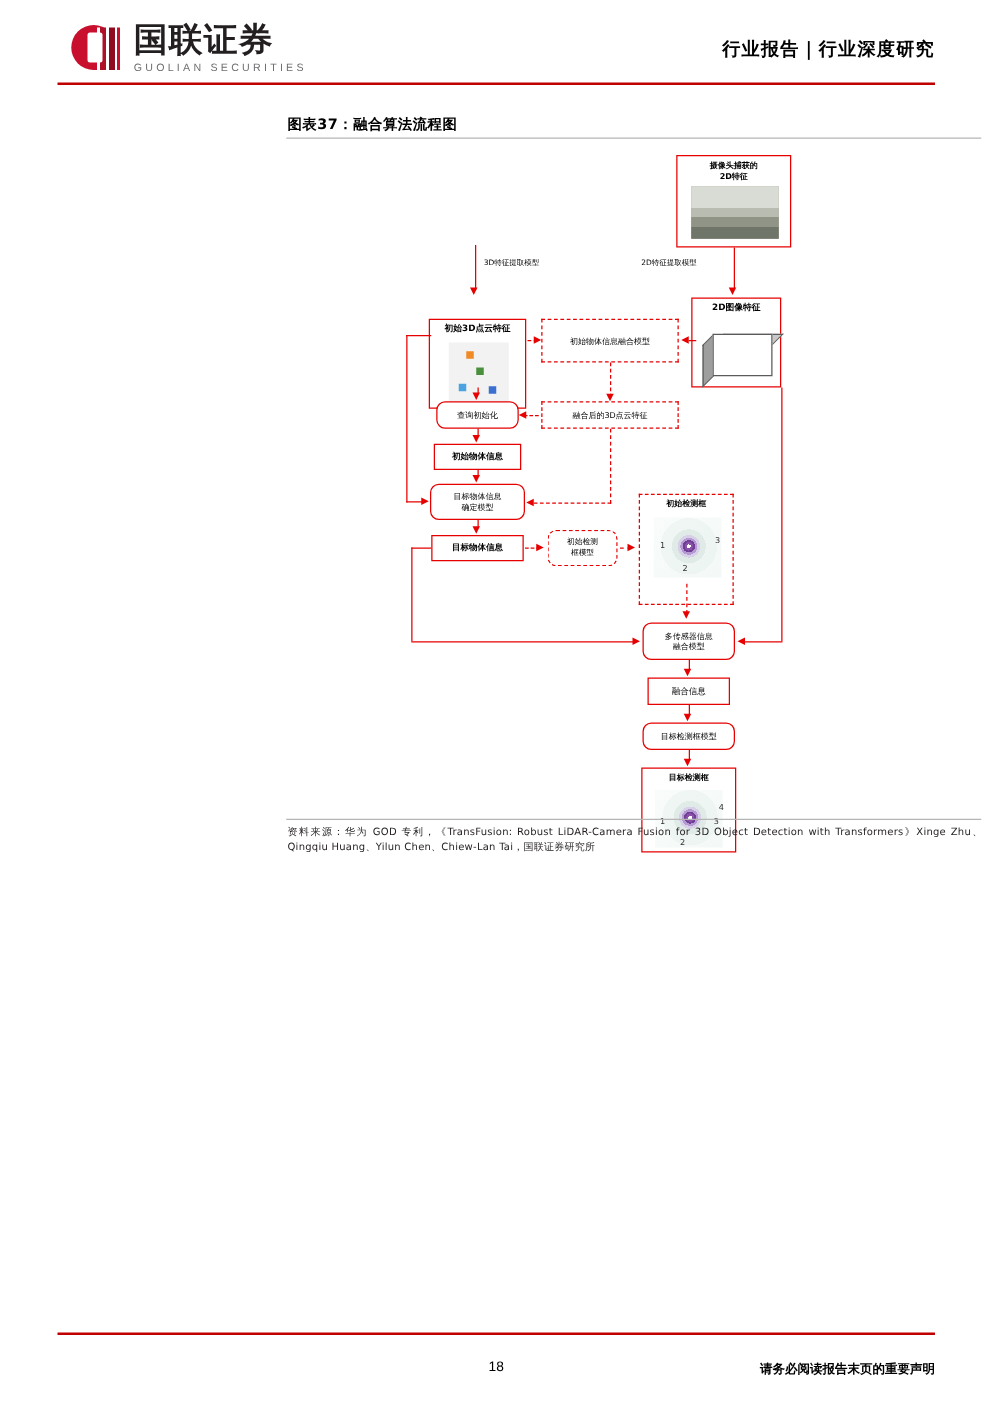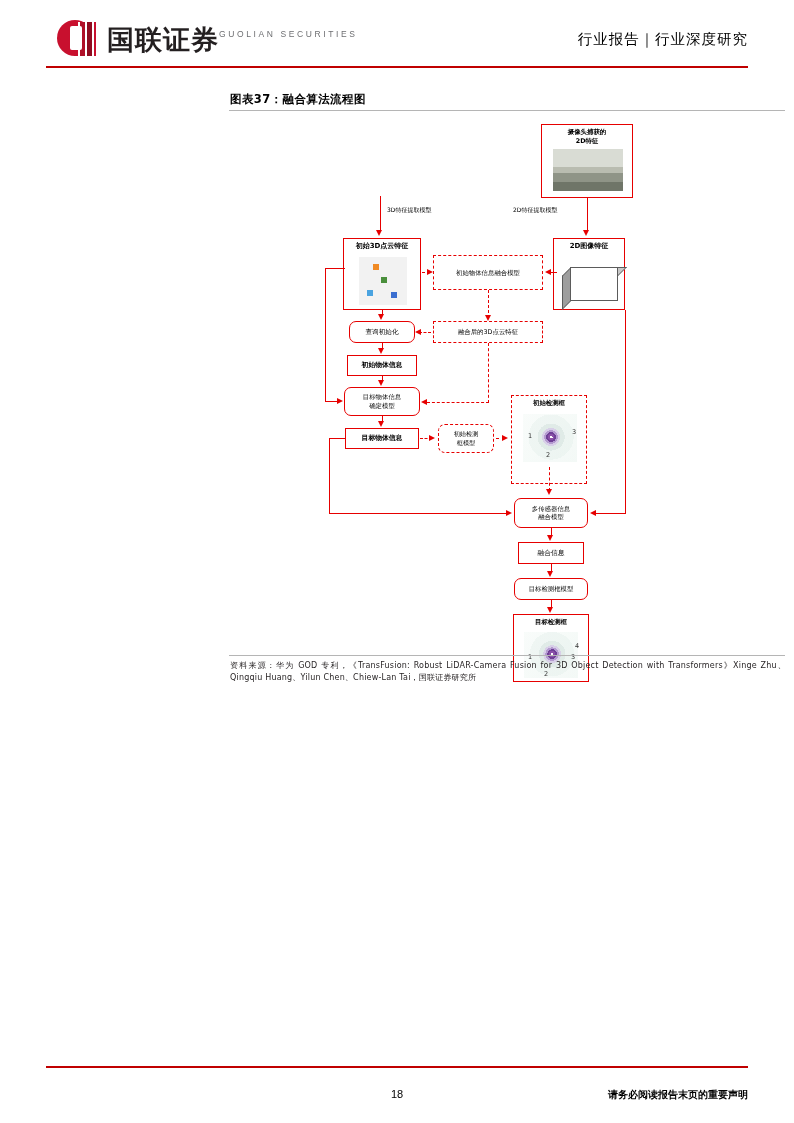--- a/index.html
+++ b/index.html
@@ -21,33 +21,33 @@
     background:#c8102e;
   }
   .logo-mark .notch{
     position:absolute;left:13px;top:8px;width:12px;height:24px;border-radius:2px;
     background:#ffffff;
   }
   .logo-mark .bars{
     position:absolute;left:17px;top:4px;width:22px;height:34px;
     background:linear-gradient(90deg,#c8102e 0 4px,#ffffff 4px 6px,#b01028 6px 11px,#ffffff 11px 13px,#8f0c20 13px 18px,#ffffff 18px 20px,#c8102e 20px 22px);
   }
-  .logo-text{display:flex;line-height:1;}
+  .logo-text{display:flex;flex-direction:column;line-height:1;}
   .logo-cn{
     font-family:"DejaVu Sans","Liberation Sans",sans-serif;
     font-weight:bold;font-size:27px;color:#231f20;letter-spacing:1px;
   }
   .logo-en{
     font-family:"Liberation Sans",sans-serif;
     font-size:8.5px;color:#6d6e71;letter-spacing:2.6px;margin-top:4px;
   }
   .header-right{
     position:absolute;right:46px;top:30px;
     font-family:"DejaVu Serif","Liberation Serif",serif;
-    font-weight:normal;font-size:14.5px;color:#000;letter-spacing:1px;
+    font-weight:bold;font-size:14.5px;color:#000;letter-spacing:1px;
   }
   .header-rule{
     position:absolute;left:46px;top:66px;width:702px;height:2px;background:#c00000;
   }
 
   
   .exhibit-title{
     position:absolute;left:230px;top:92px;
     font-family:"DejaVu Sans","Liberation Sans",sans-serif;
     font-weight:bold;font-size:11.5px;color:#000;letter-spacing:.4px;
@@ -192,21 +192,21 @@
     </div>
 
     <div class="ln v" style="left:150.5px;top:84px;height:36px;"></div>
     <div class="arw down" style="left:147.4px;top:118px;"></div>
     <div class="fl-label" style="left:158px;top:94px;">3D特征提取模型</div>
 
     <div class="ln v" style="left:357.5px;top:86px;height:34px;"></div>
     <div class="arw down" style="left:354.4px;top:118px;"></div>
     <div class="fl-label" style="left:284px;top:94px;">2D特征提取模型</div>
 
-    <div class="fl-box" style="left:114px;top:126px;width:78px;height:72px;display:block;">
+    <div class="fl-box" style="left:114px;top:143px;width:78px;height:72px;display:block;">
       <div class="boxlbl">初始3D点云特征</div>
       <div class="pic pic-pts" style="left:15px;top:18px;width:48px;height:48px;">
         <div class="pt" style="left:14px;top:7px;background:#f08a24;"></div>
         <div class="pt" style="left:22px;top:20px;background:#4a8f3c;"></div>
         <div class="pt" style="left:8px;top:33px;background:#4aa3e0;"></div>
         <div class="pt" style="left:32px;top:35px;background:#3b6fd0;"></div>
       </div>
     </div>
 
     <div class="fl-box" style="left:324px;top:126px;width:72px;height:72px;display:block;">

